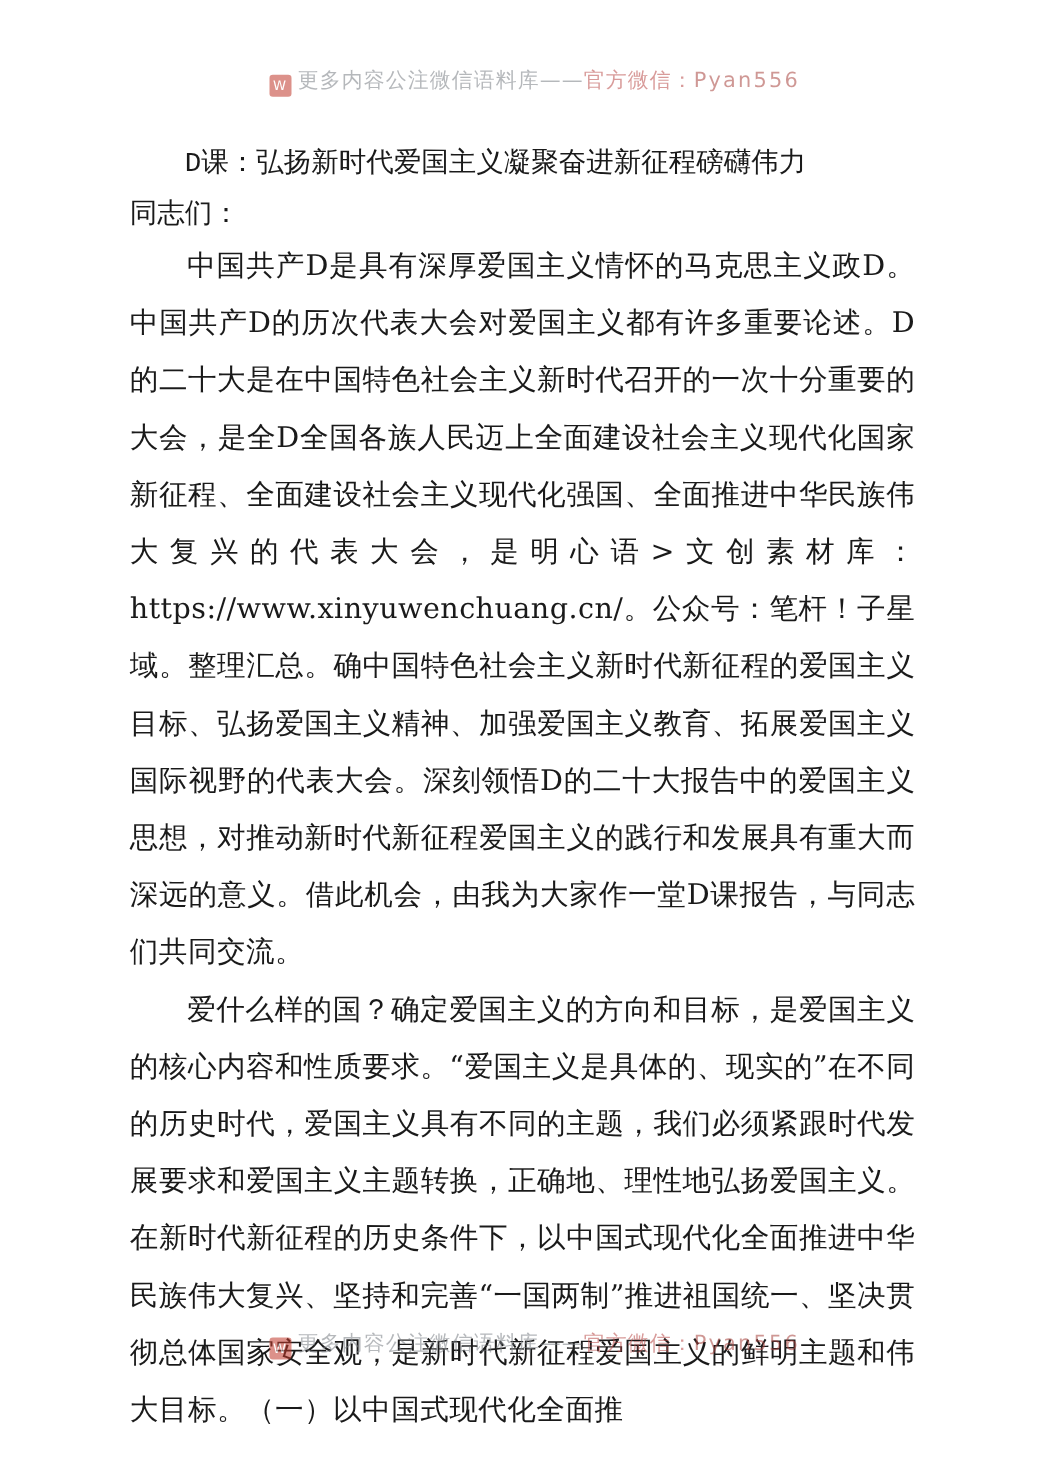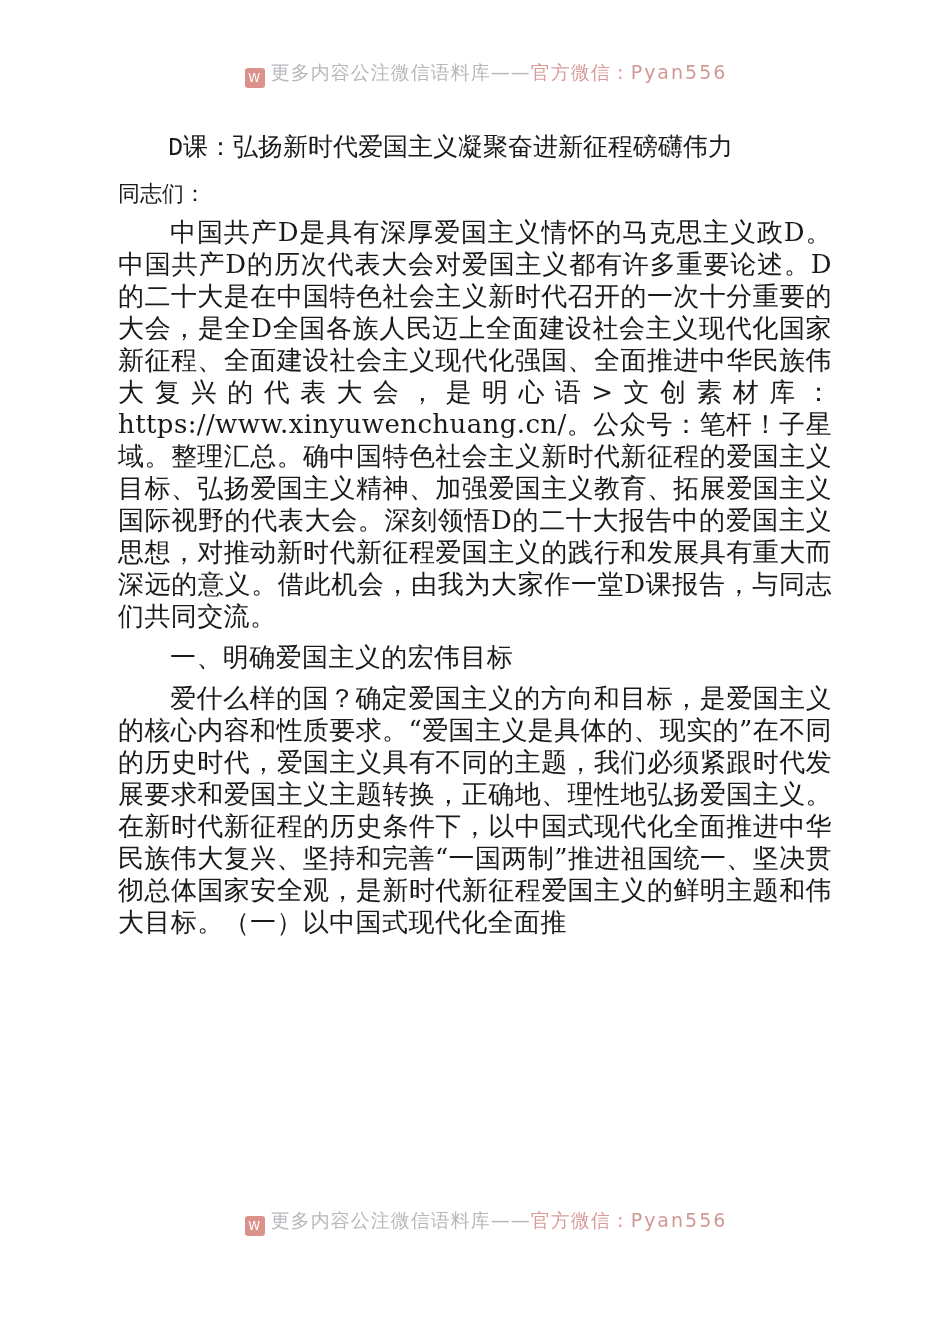--- a/index.html
+++ b/index.html
@@ -61,27 +61,27 @@
     width: 714px;
   }
   .title {
     font-size: 25px;
     line-height: 42px;
     text-indent: 2em;
     margin: 0 0 2px 0;
     font-family: Liberation Mono, monospace;
   }
   .salutation {
-    font-size: 22px;
+    font-size: 25px;
     line-height: 44px;
     margin: 0;
   }
   p.para {
     font-size: 26px;
-    line-height: 32px;
+    line-height: 52px;
     margin: 0;
     text-align: justify;
     text-justify: inter-ideograph;
     text-indent: 2em;
     letter-spacing: 0.4px;
   }
   p.para.heading-line {
     text-indent: 2em;
     line-height: 50px;
   }
@@ -92,21 +92,20 @@
 <div class="page">
 
   <div class="watermark wm-top">
     <span class="wm-icon">W</span><span class="wm-a">更多内容公注微信语料库——</span><span class="wm-b">官方微信：</span><span class="wm-c">Pyan556</span>
   </div>
 
   <div class="content">
     <div class="title">D课：弘扬新时代爱国主义凝聚奋进新征程磅礴伟力</div>
     <div class="salutation">同志们：</div>
     <p class="para">中国共产D是具有深厚爱国主义情怀的马克思主义政D。中国共产D的历次代表大会对爱国主义都有许多重要论述。D的二十大是在中国特色社会主义新时代召开的一次十分重要的大会，是全D全国各族人民迈上全面建设社会主义现代化国家新征程、全面建设社会主义现代化强国、全面推进中华民族伟大复兴的代表大会，是明心语&gt;文创素材库：https://www.xinyuwenchuang.cn/。公众号：笔杆！子星域。整理汇总。确中国特色社会主义新时代新征程的爱国主义目标、弘扬爱国主义精神、加强爱国主义教育、拓展爱国主义国际视野的代表大会。深刻领悟D的二十大报告中的爱国主义思想，对推动新时代新征程爱国主义的践行和发展具有重大而深远的意义。借此机会，由我为大家作一堂D课报告，与同志们共同交流。</p>
-    <p class="para heading-line">一、明确爱国主义的宏伟目标</p>
     <p class="para">爱什么样的国？确定爱国主义的方向和目标，是爱国主义的核心内容和性质要求。“爱国主义是具体的、现实的”在不同的历史时代，爱国主义具有不同的主题，我们必须紧跟时代发展要求和爱国主义主题转换，正确地、理性地弘扬爱国主义。在新时代新征程的历史条件下，以中国式现代化全面推进中华民族伟大复兴、坚持和完善“一国两制”推进祖国统一、坚决贯彻总体国家安全观，是新时代新征程爱国主义的鲜明主题和伟大目标。（一）以中国式现代化全面推</p>
   </div>
 
   <div class="watermark wm-bottom">
     <span class="wm-icon">W</span><span class="wm-a">更多内容公注微信语料库——</span><span class="wm-b">官方微信：</span><span class="wm-c">Pyan556</span>
   </div>
 
 </div>
 
 </body></html>

